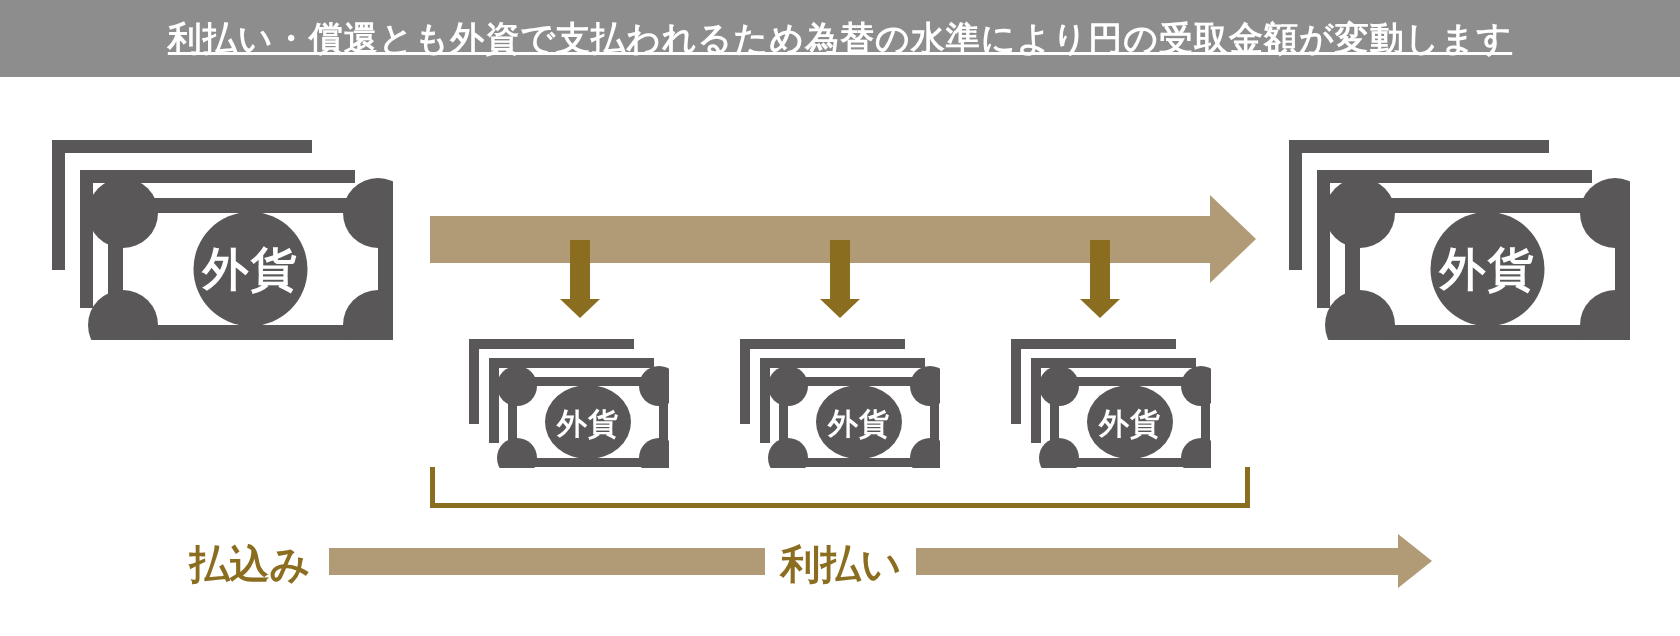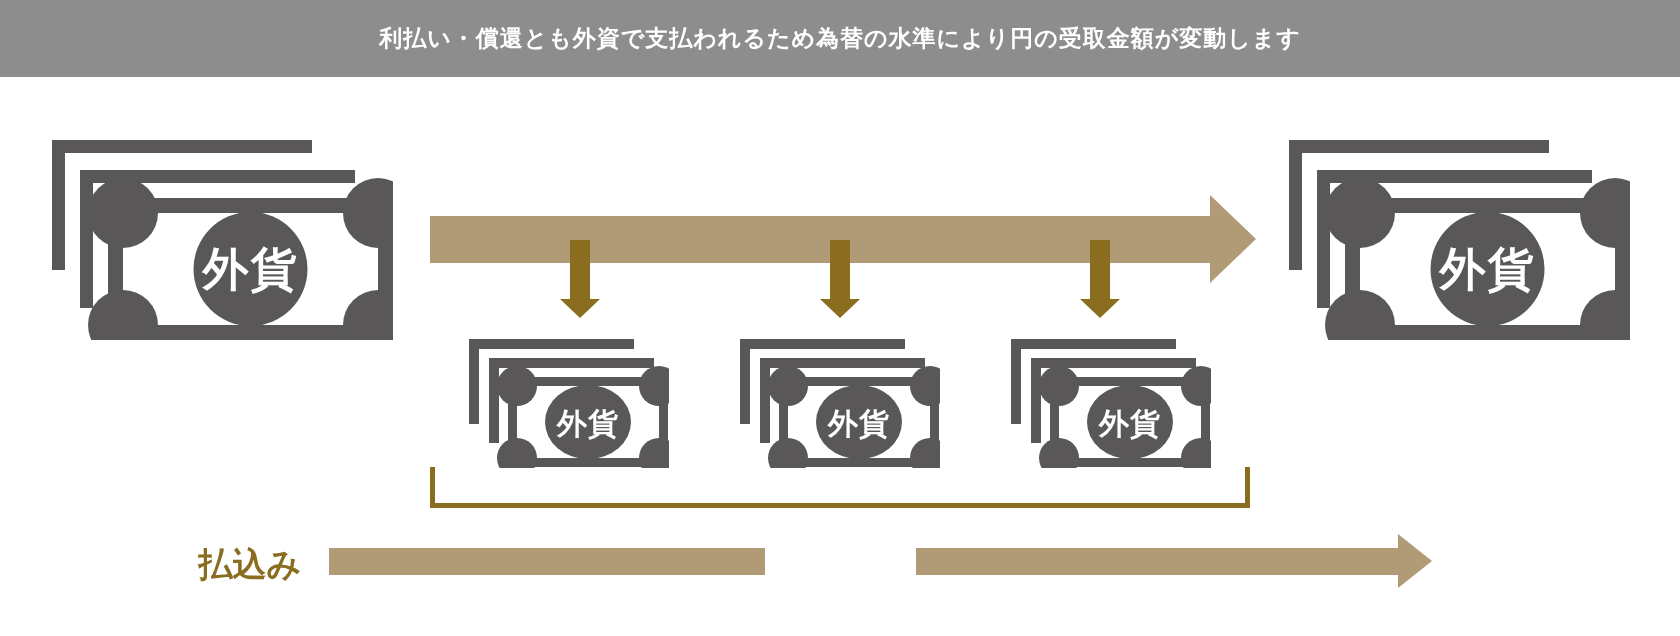--- a/index.html
+++ b/index.html
@@ -6,21 +6,21 @@
   .canvas{
     position:relative;width:1680px;height:636px;background:#ffffff;overflow:hidden;
     font-family:"Liberation Sans","DejaVu Sans",sans-serif;
   }
   
   .header{
     position:absolute;left:0;top:0;width:1680px;height:77px;background:#8d8d8d;
     display:flex;align-items:center;justify-content:center;
   }
   .header span{
-    color:#ffffff;font-size:23px;font-weight:bold;letter-spacing:1px;white-space:nowrap;
+    color:#ffffff;font-size:34px;font-weight:bold;letter-spacing:1px;white-space:nowrap;text-decoration:underline;
   }
   
   .dk{fill:#595757;}
   .wt{fill:#ffffff;}
   .stack{position:absolute;}
   .note-label-big{
     fill:#ffffff;font-size:46px;font-weight:bold;text-anchor:middle;
     dominant-baseline:central;letter-spacing:2px;
     font-family:"Liberation Sans","DejaVu Sans",sans-serif;
   }
@@ -48,21 +48,21 @@
     border-left:5px solid #8a6d1f;border-right:5px solid #8a6d1f;border-bottom:5px solid #8a6d1f;
   }
   
   .tl-bar{position:absolute;top:548px;height:27px;background:#b19b76;}
   .tl-arrow-head{
     position:absolute;left:1398px;top:534px;width:0;height:0;
     border-left:34px solid #b19b76;border-top:27px solid transparent;border-bottom:27px solid transparent;
   }
   .tl-label{
     position:absolute;top:546px;width:140px;text-align:center;white-space:nowrap;
-    color:#8a6d1f;font-size:34px;font-weight:bold;line-height:36px;
+    color:#8a6d1f;font-size:40px;font-weight:bold;line-height:36px;
   }
 </style>
 </head>
 <body>
 
 <div class="canvas">
 
   <div class="header">
     <span>利払い・償還とも外資で支払われるため為替の水準により円の受取金額が変動します</span>
   </div>
@@ -140,16 +140,17 @@
   </svg>
   <svg class="stack" style="left:1011px;top:339px" width="200" height="129">
     <use href="#stack-small"></use>
     <text x="119" y="84" class="note-label-small">外貨</text>
   </svg>
 
   <div class="bracket"></div>
 
   <div class="tl-label" style="left:180px">払込み</div>
   <div class="tl-bar" style="left:329px;width:436px"></div>
+  <div class="tl-label" style="left:771px">利払い</div>
   <div class="tl-bar" style="left:916px;width:482px"></div>
   <div class="tl-arrow-head"></div>
 
 </div>
 
 </body></html>

